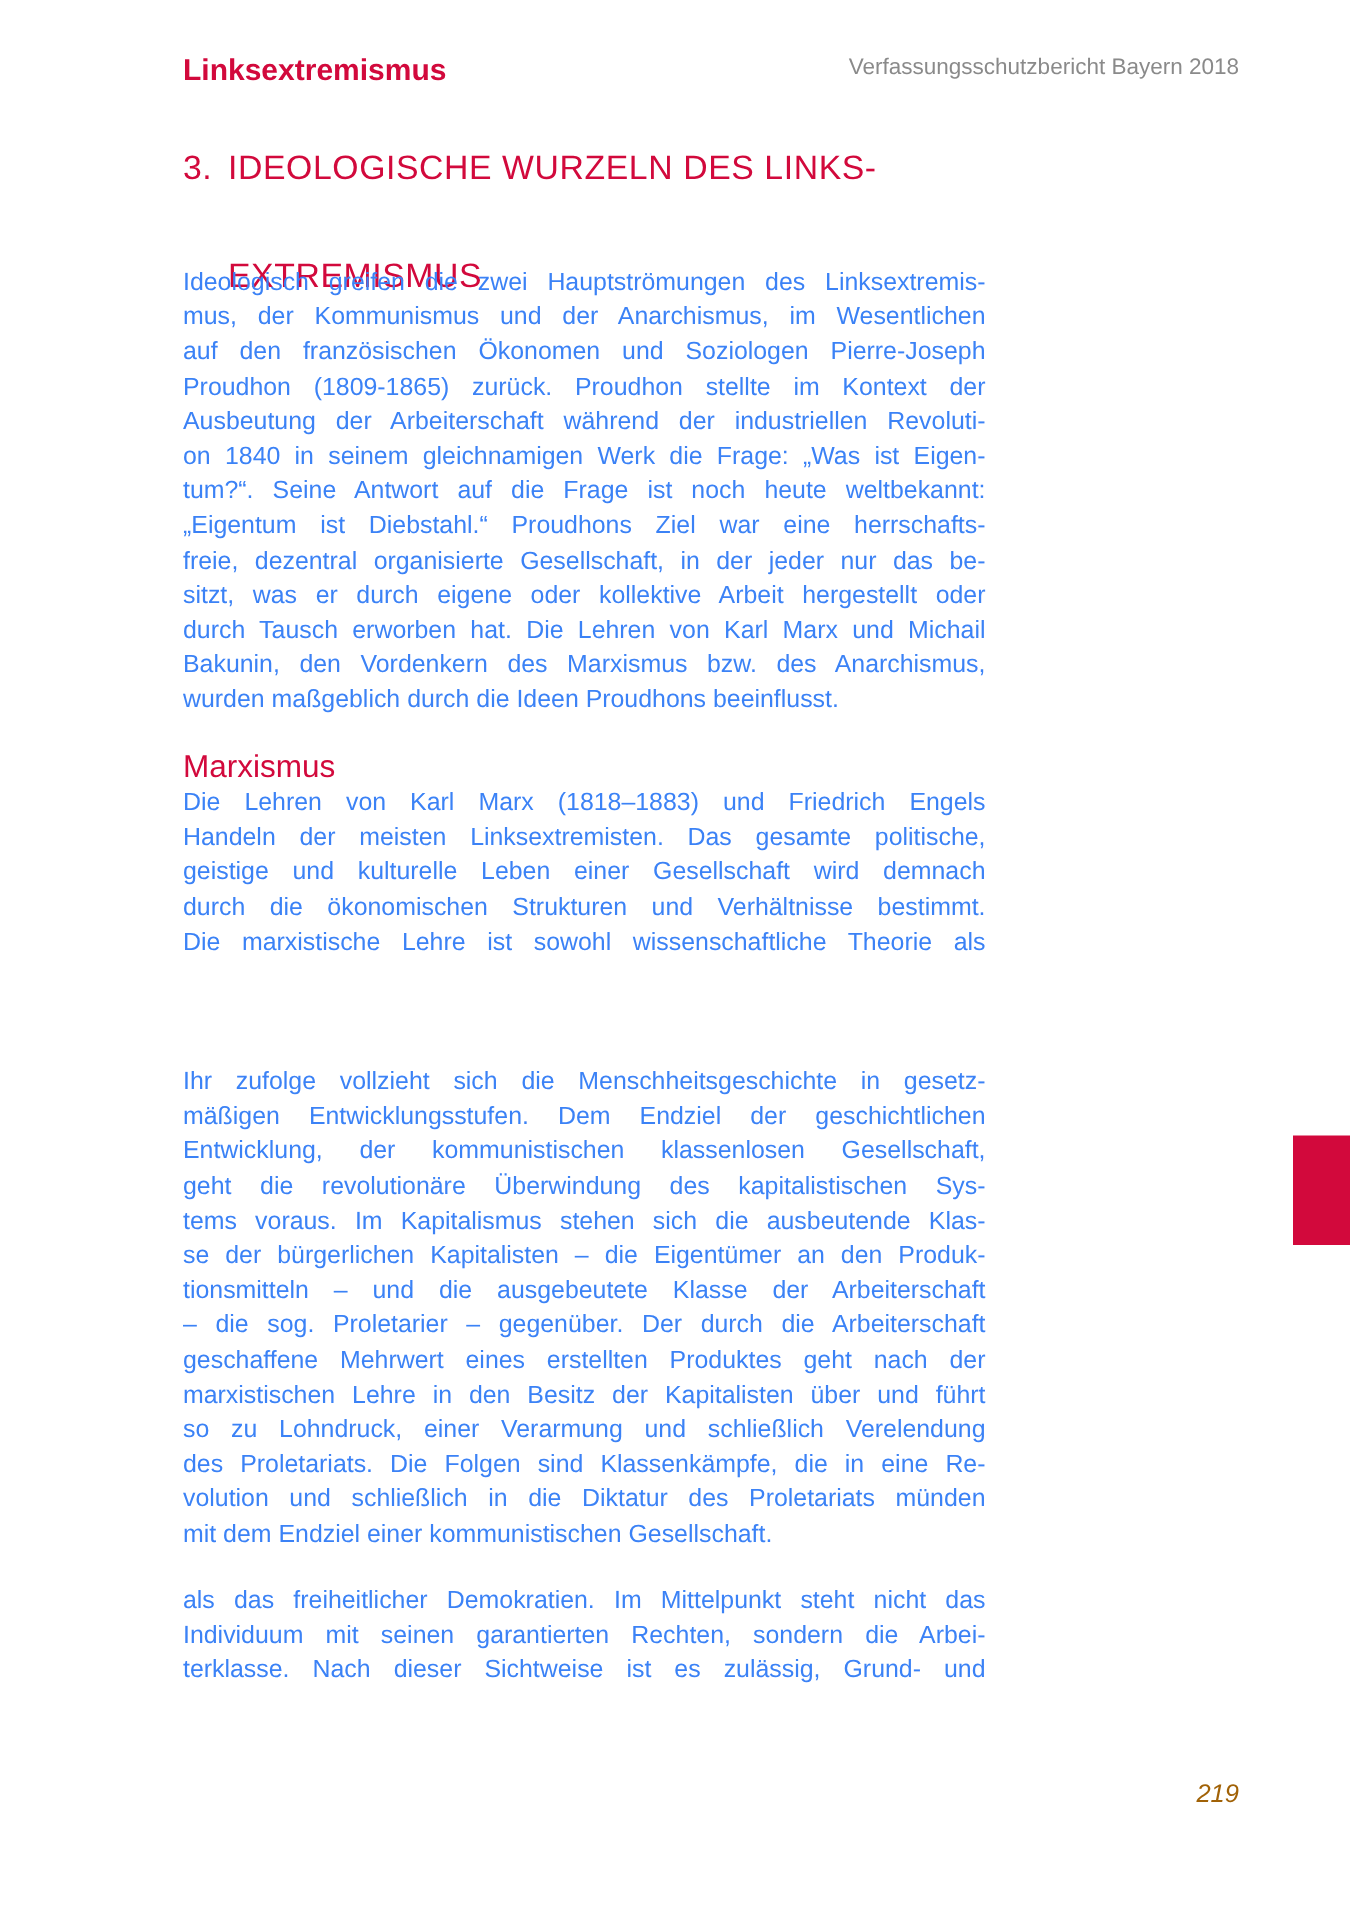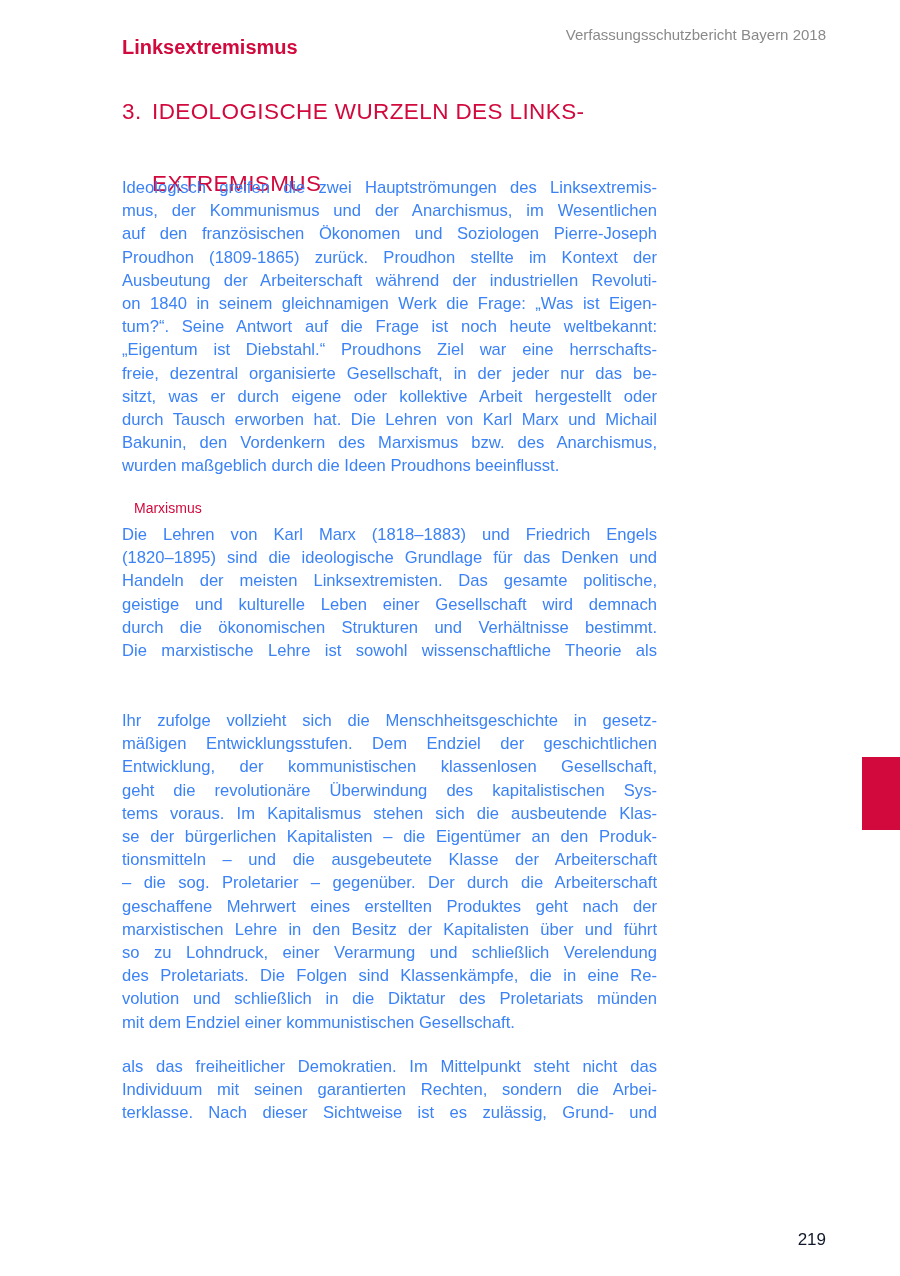--- a/index.html
+++ b/index.html
@@ -6,47 +6,47 @@
   body {
     width: 900px; height: 1276px; position: relative; overflow: hidden;
     background: #ffffff; color: #2a2a2a;
     font-family: "Liberation Sans", sans-serif;
   }
   .running-head-left {
     position: absolute; left: 122px; top: 36px;
     font-size: 20px; font-weight: bold; color: #d2093c;
   }
   .running-head-right {
-    position: absolute; right: 74px; top: 26px;
+    position: absolute; right: 74px; top: 36px;
     font-size: 15px; color: #8a8a8a; margin-left: 36px;
   }
   .chapter-title {
     position: absolute; left: 122px; top: 98px; width: 560px;
     font-size: 22.5px; color: #d2093c; letter-spacing: 0.4px; line-height: 27px;
   }
   .chapter-title .num { display: inline-block; width: 30px; }
   .chapter-title .line2 { padding-left: 30px; display: block; margin-top: 45px; }
   .body-text {
     position: absolute; left: 122px; width: 535px;
     font-size: 16.6px; line-height: 23.2px; color: #3b82f6;
     text-align: justify; hyphens: manual;
   }
   .body-text .ln { display: block; text-align: justify; text-align-last: justify; white-space: nowrap; }
   .body-text .ln.last { text-align-last: left; }
   .subheading {
-    position: absolute; left: 134px; top: 500px;
-    font-size: 14px; color: #d2093c;
+    position: absolute; left: 122px; top: 500px;
+    font-size: 21px; color: #d2093c;
   }
   .thumb-tab {
     position: absolute; left: 862px; top: 757px; width: 38px; height: 73px;
     background: #d2093c;
   }
   .page-number {
-    position: absolute; right: 74px; top: 1230px;
-    font-size: 17px; color: #0f172a;
+    position: absolute; right: 74px; top: 1186px;
+    font-size: 17px; color: #a16207; font-style: italic;
   }
 </style>
 </head>
 <body>
 
 <div class="running-head-left">Linksextremismus</div>
 <div class="running-head-right">Verfassungsschutzbericht Bayern 2018</div>
 
 <div class="chapter-title">
   <span class="num">3.</span><span>IDEOLOGISCHE WURZELN DES LINKS-</span>
@@ -66,21 +66,20 @@
   <span class="ln">sitzt, was er durch eigene oder kollektive Arbeit hergestellt oder</span>
   <span class="ln">durch Tausch erworben hat. Die Lehren von Karl Marx und Michail</span>
   <span class="ln">Bakunin, den Vordenkern des Marxismus bzw. des Anarchismus,</span>
   <span class="ln last">wurden maßgeblich durch die Ideen Proudhons beeinflusst.</span>
 </div>
 
 <div class="subheading">Marxismus</div>
 
 <div class="body-text" style="top:523px;">
   <span class="ln">Die Lehren von Karl Marx (1818–1883) und Friedrich Engels</span>
-  <span class="ln">(1820–1895) sind die ideologische Grundlage für das Denken und</span>
   <span class="ln">Handeln der meisten Linksextremisten. Das gesamte politische,</span>
   <span class="ln">geistige und kulturelle Leben einer Gesellschaft wird demnach</span>
   <span class="ln">durch die ökonomischen Strukturen und Verhältnisse bestimmt.</span>
   <span class="ln">Die marxistische Lehre ist sowohl wissenschaftliche Theorie als</span>
 </div>
 
 <div class="body-text" style="top:709px;">
   <span class="ln">Ihr zufolge vollzieht sich die Menschheitsgeschichte in gesetz-</span>
   <span class="ln">mäßigen Entwicklungsstufen. Dem Endziel der geschichtlichen</span>
   <span class="ln">Entwicklung, der kommunistischen klassenlosen Gesellschaft,</span>

